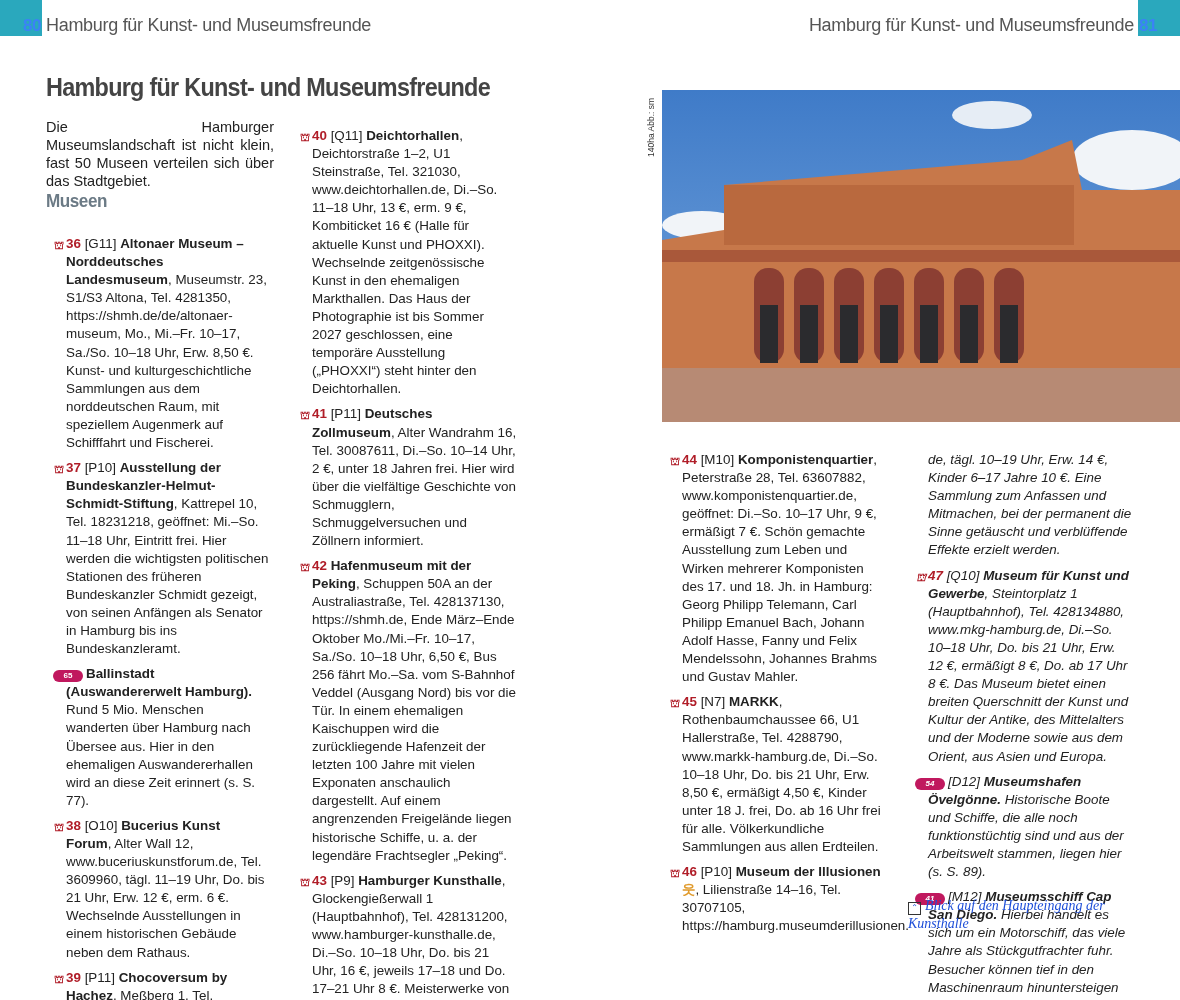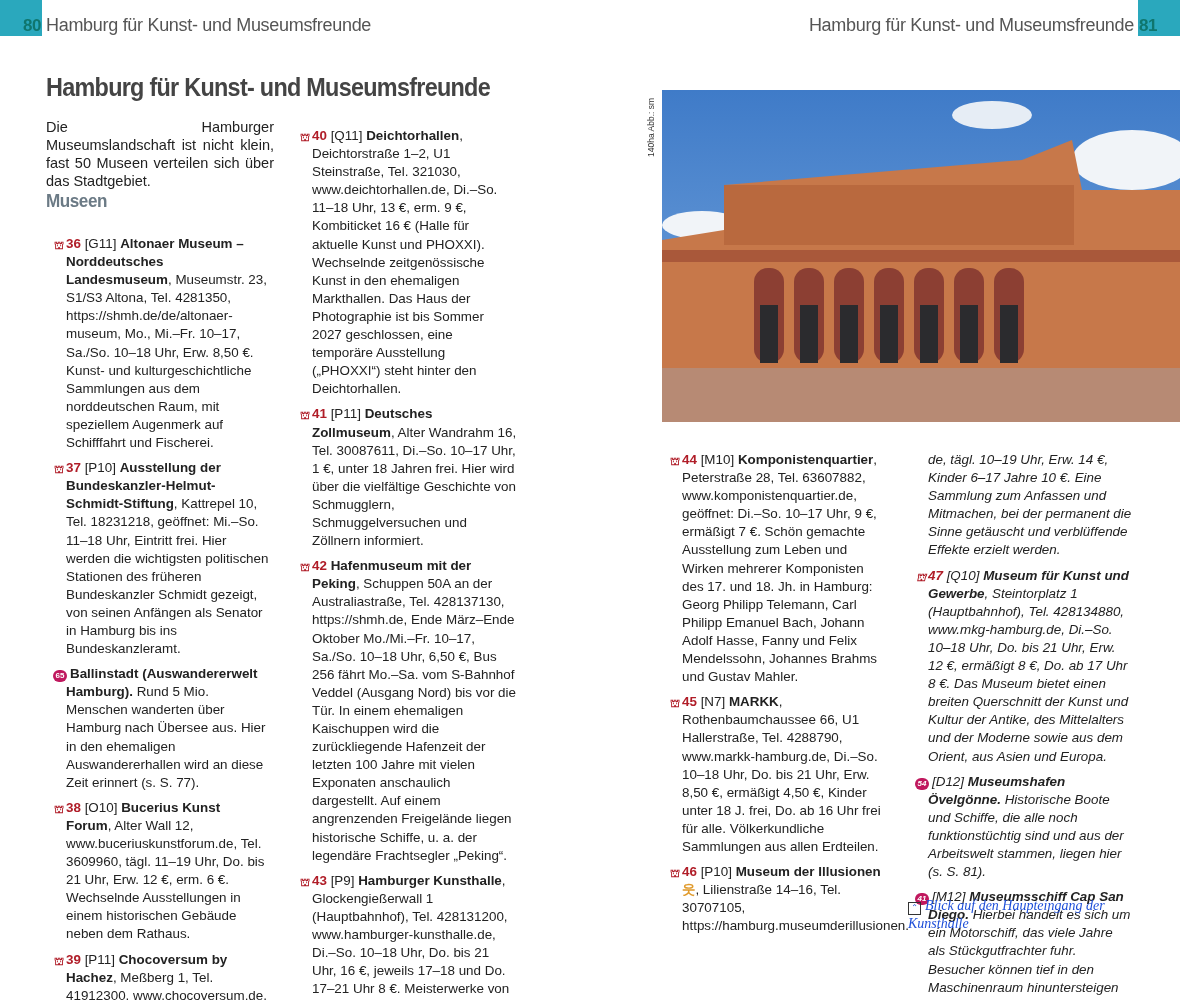--- a/index.html
+++ b/index.html
@@ -3,42 +3,42 @@
 <meta charset="utf-8">
 <style>
   html, body { margin:0; padding:0; }
   body {
     width:1180px; height:1000px; background:#ffffff; position:relative; overflow:hidden;
     font-family:"Liberation Sans Narrow","Liberation Sans", sans-serif;
     color:#1e1e1e;
   }
   .tab-left { position:absolute; left:0; top:0; width:42px; height:36px; background:#2aa8bd; }
   .tab-right { position:absolute; right:0; top:0; width:42px; height:36px; background:#2aa8bd; }
-  .pnum { position:absolute; top:16px; font-size:17px; font-weight:bold; color:#0f766e; font-family:"Liberation Sans", sans-serif; letter-spacing:-0.5px;}
+  .pnum { position:absolute; top:16px; font-size:17px; font-weight:bold; color:#3b82f6; font-family:"Liberation Sans", sans-serif; letter-spacing:-0.5px;}
   .pnum.left { left:23px; }
   .pnum.right { right:23px;padding-left:48px; }
   .runhead { position:absolute; top:15px; font-size:18px; color:#555; font-family:"Liberation Sans", sans-serif; letter-spacing:-0.3px; }
   .runhead.left { left:46px; }
   .runhead.right { right:46px; }
 
   .title { position:absolute; left:46px; top:72px; font-size:26px; font-weight:bold; color:#444; font-family:"Liberation Sans", sans-serif; letter-spacing:-0.8px; transform:scaleX(0.9); transform-origin:left; }
   .intro { position:absolute; left:46px; top:118px; width:228px; font-size:14.5px; line-height:18px; font-family:Liberation Sans, sans-serif; color:#222; text-align:justify; }
   .section { position:absolute; left:46px; top:190px; font-size:19px; font-weight:bold; color:#6b7a85; font-family:"Liberation Sans", sans-serif; letter-spacing:-0.5px; transform:scaleX(0.9); transform-origin:left;}
 
   .col { position:absolute; font-size:13.4px; line-height:18.1px; color:#222; }
   .col1 { left:46px; top:228px; width:230px; }
   .col2 { left:292px; top:120px; width:232px; }
   .col3 { left:662px; top:444px; width:232px; }
   .col4 { left:908px; top:444px; width:232px;font-style:italic; }
 
   .entry { padding-left:13px; text-indent:-13px; margin:7px; }
   .entry b { font-weight:bold; }
   .num { color:#b01d28; font-weight:bold; }
   .micon { display:inline-block; width:12px; height:11px; margin-right:1px; vertical-align:-1px; color:#b01d28; font-size:11px; line-height:11px; text-indent:0; text-align:center; font-weight:bold;}
-  .badge { display:inline-block; width:14px; height:12px; border-radius:6px; background:#c0185e; color:#fff; font-size:8px; line-height:12px; text-align:center; font-weight:bold; text-indent:0; margin-right:3px; vertical-align:0px; font-family:"Liberation Sans", sans-serif; }
+  .badge { display:inline-block; width:30px; height:12px; border-radius:6px; background:#c0185e; color:#fff; font-size:8px; line-height:12px; text-align:center; font-weight:bold; text-indent:0; margin-right:3px; vertical-align:0px; font-family:"Liberation Sans", sans-serif; }
   .kid { color:#e09a2b; font-weight:bold; text-indent:0; }
 
   .photo { position:absolute; left:662px; top:90px; width:518px; height:332px; overflow:hidden; }
   .credit { position:absolute; left:646px; top:92px; width:14px; height:65px; font-size:8.5px; color:#333; font-family:"Liberation Sans", sans-serif; writing-mode:vertical-rl; transform:rotate(180deg); }
 
   .caption { position:absolute; left:908px; top:897px; width:230px; font-family:"Liberation Serif", serif; font-style:italic; font-size:14px; line-height:18px; color:#1d4ed8; }
   .cap-icon { display:inline-block; width:11px; height:11px; border:1px solid #333; font-size:8px; line-height:10px; text-align:center; font-style:normal; margin-right:4px; vertical-align:0; }
 </style>
 </head>
 <body>
@@ -57,34 +57,34 @@
 
 <div class="col col1">
     <p class="entry"><span class="micon">⛫</span><span class="num">36</span> <span>[G11]</span> <b>Altonaer Museum – Norddeutsches Landesmuseum</b><span>, Museumstr. 23, S1/S3 Altona, Tel. 4281350, https://shmh.de/de/altonaer-museum, Mo., Mi.–Fr. 10–17, Sa./So. 10–18 Uhr, Erw. 8,50 €. Kunst- und kulturgeschichtliche Sammlungen aus dem norddeutschen Raum, mit speziellem Augenmerk auf Schifffahrt und Fischerei.</span></p>
     <p class="entry"><span class="micon">⛫</span><span class="num">37</span> <span>[P10]</span> <b>Ausstellung der Bundeskanzler-Helmut-Schmidt-Stiftung</b><span>, Kattrepel 10, Tel. 18231218, geöffnet: Mi.–So. 11–18 Uhr, Eintritt frei. Hier werden die wichtigsten politischen Stationen des früheren Bundeskanzler Schmidt gezeigt, von seinen Anfängen als Senator in Hamburg bis ins Bundeskanzleramt.</span></p>
     <p class="entry"><span class="badge">65</span><b>Ballinstadt (Auswandererwelt Hamburg).</b><span> Rund 5 Mio. Menschen wanderten über Hamburg nach Übersee aus. Hier in den ehemaligen Auswandererhallen wird an diese Zeit erinnert (s. S. 77).</span></p>
     <p class="entry"><span class="micon">⛫</span><span class="num">38</span> <span>[O10]</span> <b>Bucerius Kunst Forum</b><span>, Alter Wall 12, www.buceriuskunstforum.de, Tel. 3609960, tägl. 11–19 Uhr, Do. bis 21 Uhr, Erw. 12 €, erm. 6 €. Wechselnde Ausstellungen in einem historischen Gebäude neben dem Rathaus.</span></p>
     <p class="entry"><span class="micon">⛫</span><span class="num">39</span> <span>[P11]</span> <b>Chocoversum by Hachez</b><span>, Meßberg 1, Tel. 41912300, www.chocoversum.de, Führungen Mi.–So. 10–18 Uhr, Eintritt je nach Termin Erw. 19–25 €, Kinder 11–15 €, Familien 49–65 €. Eine Mitmach-Ausstellung, die sich ganz dem Thema Schokolade widmet. Erklärt wird im Rahmen einer 90-minütigen Führung der Werdegang vom Anbau der Kakaobohne bis zur fertigen Schokolade.</span></p>
   </div>
 <div class="col col2">
     <p class="entry"><span class="micon">⛫</span><span class="num">40</span> <span>[Q11]</span> <b>Deichtorhallen</b><span>, Deichtorstraße 1–2, U1 Steinstraße, Tel. 321030, www.deichtorhallen.de, Di.–So. 11–18 Uhr, 13 €, erm. 9 €, Kombiticket 16 € (Halle für aktuelle Kunst und PHOXXI). Wechselnde zeitgenössische Kunst in den ehemaligen Markthallen. Das Haus der Photographie ist bis Sommer 2027 geschlossen, eine temporäre Ausstellung („PHOXXI“) steht hinter den Deichtorhallen.</span></p>
-    <p class="entry"><span class="micon">⛫</span><span class="num">41</span> <span>[P11]</span> <b>Deutsches Zollmuseum</b><span>, Alter Wandrahm 16, Tel. 30087611, Di.–So. 10–17 Uhr, 1 €, unter 18 Jahren frei. Hier wird über die vielfältige Geschichte von Schmugglern, Schmuggelversuchen und Zöllnern informiert.</span></p>
+    <p class="entry"><span class="micon">⛫</span><span class="num">41</span> <span>[P11]</span> <b>Deutsches Zollmuseum</b><span>, Alter Wandrahm 16, Tel. 30087611, Di.–So. 10–14 Uhr, 2 €, unter 18 Jahren frei. Hier wird über die vielfältige Geschichte von Schmugglern, Schmuggelversuchen und Zöllnern informiert.</span></p>
     <p class="entry"><span class="micon">⛫</span><span class="num">42</span> <b>Hafenmuseum mit der Peking</b><span>, Schuppen 50A an der Australiastraße, Tel. 428137130, https://shmh.de, Ende März–Ende Oktober Mo./Mi.–Fr. 10–17, Sa./So. 10–18 Uhr, 6,50 €, Bus 256 fährt Mo.–Sa. vom S-Bahnhof Veddel (Ausgang Nord) bis vor die Tür. In einem ehemaligen Kaischuppen wird die zurückliegende Hafenzeit der letzten 100 Jahre mit vielen Exponaten anschaulich dargestellt. Auf einem angrenzenden Freigelände liegen historische Schiffe, u. a. der legendäre Frachtsegler „Peking“.</span></p>
     <p class="entry"><span class="micon">⛫</span><span class="num">43</span> <span>[P9]</span> <b>Hamburger Kunsthalle</b><span>, Glockengießerwall 1 (Hauptbahnhof), Tel. 428131200, www.hamburger-kunsthalle.de, Di.–So. 10–18 Uhr, Do. bis 21 Uhr, 16 €, jeweils 17–18 und Do. 17–21 Uhr 8 €. Meisterwerke von der Renaissance bis zur aktuellen Zeit. Die angeschlossene Galerie der Gegenwart zeigt internationale zeitgenössische Kunst ab 1960.</span></p>
     <p class="entry"><span class="badge">36</span><span>[P12]</span> <b>Internationales Maritimes Museum</b> <span class="kid">웃</span><span>. Mitten in der HafenCity widmet sich dieses Museum den vielen Facetten der Schifffahrt (s. S. 47).</span></p>
   </div>
 <div class="col col3">
     <p class="entry"><span class="micon">⛫</span><span class="num">44</span> <span>[M10]</span> <b>Komponistenquartier</b><span>, Peterstraße 28, Tel. 63607882, www.komponistenquartier.de, geöffnet: Di.–So. 10–17 Uhr, 9 €, ermäßigt 7 €. Schön gemachte Ausstellung zum Leben und Wirken mehrerer Komponisten des 17. und 18. Jh. in Hamburg: Georg Philipp Telemann, Carl Philipp Emanuel Bach, Johann Adolf Hasse, Fanny und Felix Mendelssohn, Johannes Brahms und Gustav Mahler.</span></p>
     <p class="entry"><span class="micon">⛫</span><span class="num">45</span> <span>[N7]</span> <b>MARKK</b><span>, Rothenbaumchaussee 66, U1 Hallerstraße, Tel. 4288790, www.markk-hamburg.de, Di.–So. 10–18 Uhr, Do. bis 21 Uhr, Erw. 8,50 €, ermäßigt 4,50 €, Kinder unter 18 J. frei, Do. ab 16 Uhr frei für alle. Völkerkundliche Sammlungen aus allen Erdteilen.</span></p>
     <p class="entry"><span class="micon">⛫</span><span class="num">46</span> <span>[P10]</span> <b>Museum der Illusionen</b> <span class="kid">웃</span><span>, Lilienstraße 14–16, Tel. 30707105, https://hamburg.museumderillusionen.</span></p>
   </div>
 <div class="col col4">
     <p class="entry" style="text-indent: 0px;"><span>de, tägl. 10–19 Uhr, Erw. 14 €, Kinder 6–17 Jahre 10 €. Eine Sammlung zum Anfassen und Mitmachen, bei der permanent die Sinne getäuscht und verblüffende Effekte erzielt werden.</span></p>
     <p class="entry"><span class="micon">⛫</span><span class="num">47</span> <span>[Q10]</span> <b>Museum für Kunst und Gewerbe</b><span>, Steintorplatz 1 (Hauptbahnhof), Tel. 428134880, www.mkg-hamburg.de, Di.–So. 10–18 Uhr, Do. bis 21 Uhr, Erw. 12 €, ermäßigt 8 €, Do. ab 17 Uhr 8 €. Das Museum bietet einen breiten Querschnitt der Kunst und Kultur der Antike, des Mittelalters und der Moderne sowie aus dem Orient, aus Asien und Europa.</span></p>
-    <p class="entry"><span class="badge">54</span><span>[D12]</span> <b>Museumshafen Övelgönne.</b><span> Historische Boote und Schiffe, die alle noch funktionstüchtig sind und aus der Arbeitswelt stammen, liegen hier (s. S. 81).</span></p>
+    <p class="entry"><span class="badge">54</span><span>[D12]</span> <b>Museumshafen Övelgönne.</b><span> Historische Boote und Schiffe, die alle noch funktionstüchtig sind und aus der Arbeitswelt stammen, liegen hier (s. S. 89).</span></p>
     <p class="entry"><span class="badge">41</span><span>[M12]</span> <b>Museumsschiff Cap San Diego.</b><span> Hierbei handelt es sich um ein Motorschiff, das viele Jahre als Stückgutfrachter fuhr. Besucher können tief in den Maschinenraum hinuntersteigen (s. S. 54).</span></p>
   </div>
 
 <div class="credit">140ha Abb.: sm</div>
 <div class="photo">
   <svg width="518" height="332" viewBox="0 0 518 332">
     <defs>
       <linearGradient id="sky" x1="0" y1="0" x2="0" y2="1">
         <stop offset="0" stop-color="#3f7bc8"></stop>
           <stop offset="1" stop-color="#7aa8de"></stop>

